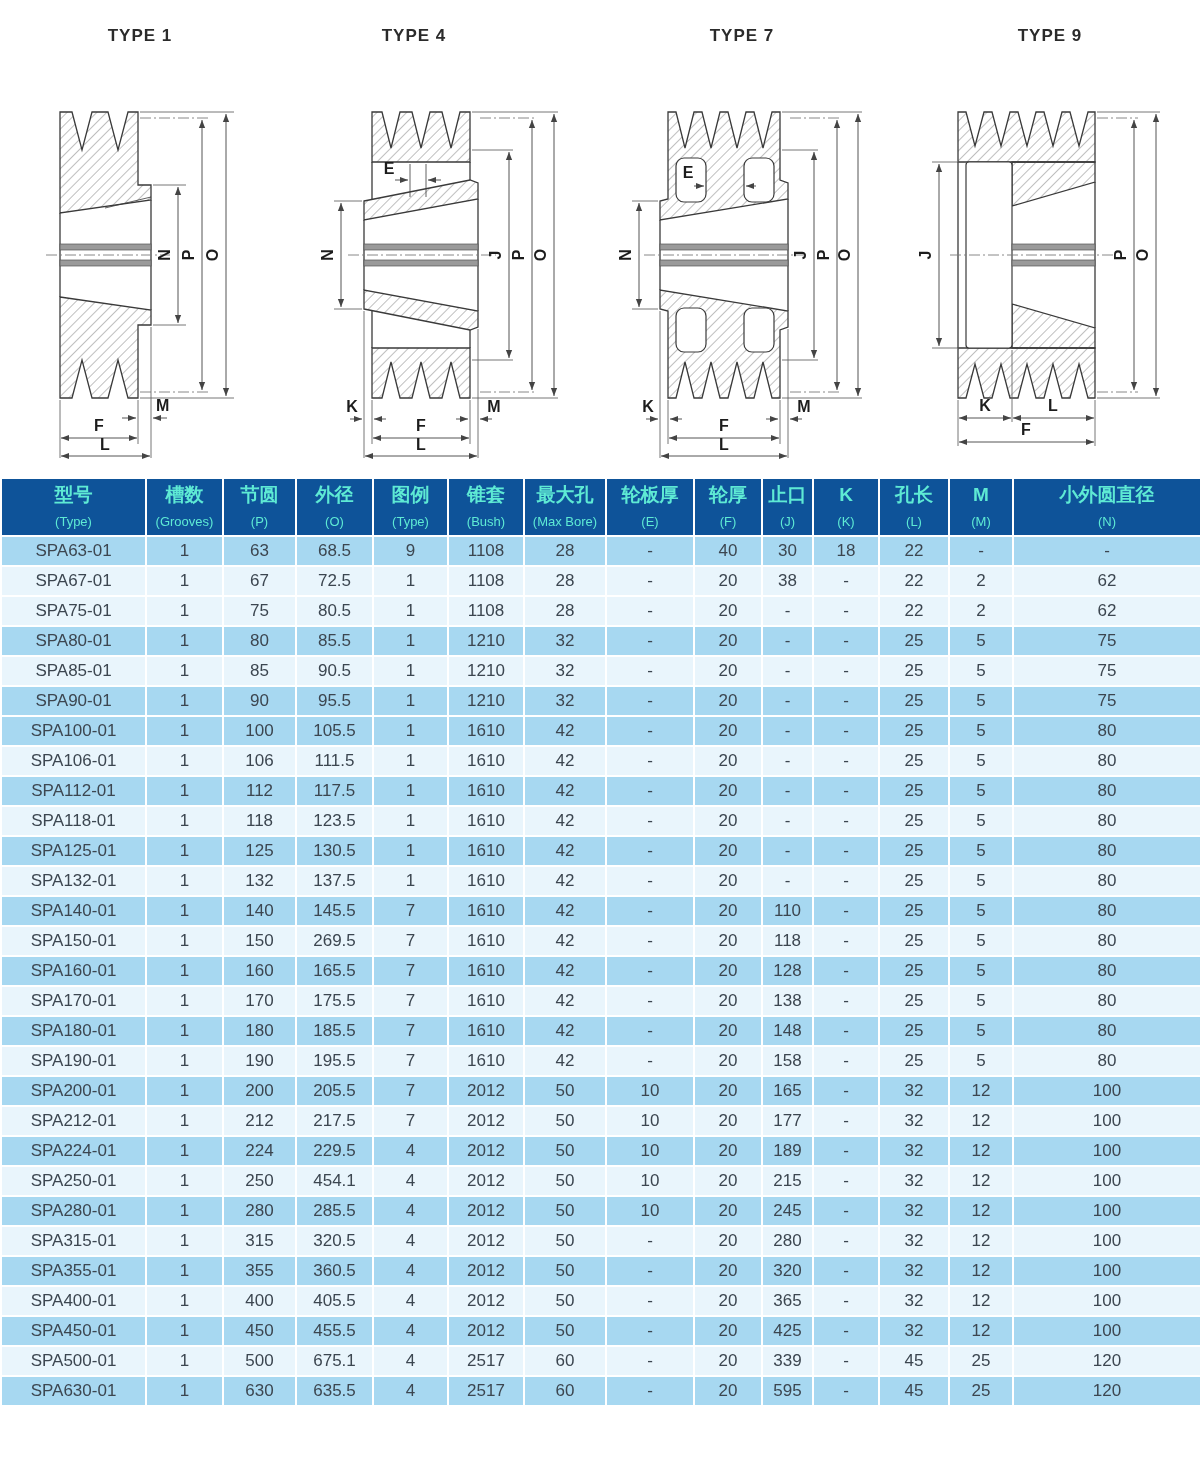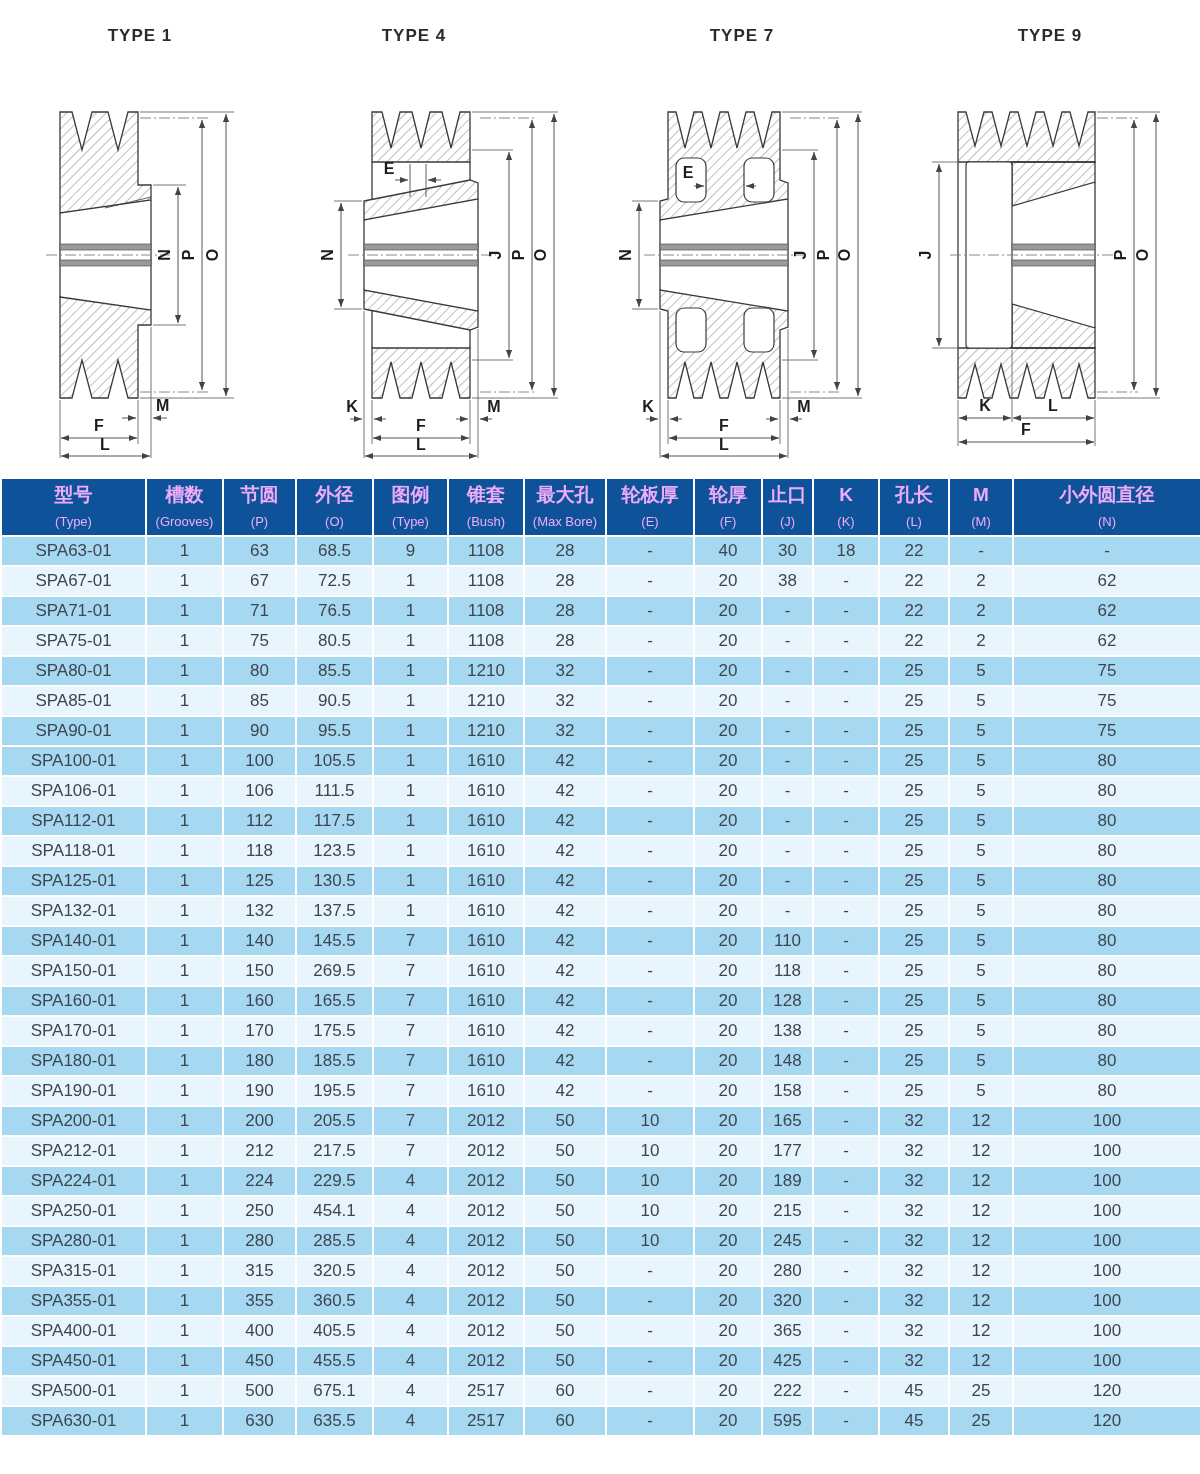--- a/index.html
+++ b/index.html
@@ -19,21 +19,21 @@
   .edge{stroke:#3a3a3a;stroke-width:1.3;fill:none;}
   .thin{stroke:#3a3a3a;stroke-width:0.8;fill:none;}
   .bore{fill:#9a9a9a;stroke:#555;stroke-width:0.7;}
   .cl{stroke:#7c7c7c;stroke-width:0.9;fill:none;stroke-dasharray:11 3 2 3;}
   .ext{stroke:#666;stroke-width:0.9;fill:none;}
   .dim{stroke:#555;stroke-width:1;fill:none;}
   .dimlabel{font-family:"Liberation Sans",sans-serif;font-size:16px;font-weight:bold;fill:#1c1c1c;}
 
   
   table.spec{width:1200px;border-collapse:collapse;table-layout:fixed;background:#fff;}
-  table.spec th{background:var(--header-bg,#0e5399);color:#f0abfc;border:2px solid #fff;
+  table.spec th{background:var(--header-bg,#0e5399);color:#5eead4;border:2px solid #fff;
     height:48px;padding:4px 1px;vertical-align:middle;text-align:center;}
   table.spec th .zh{font-size:19px;font-weight:bold;line-height:1.2;}
   table.spec th .en{font-size:13px;font-weight:normal;line-height:1.15;margin-top:9px;}
   table.spec td{border:2px solid #fff;text-align:center;font-size:17px;
     color:var(--cell-text,#3c4650);height:28px;line-height:28px;padding:0 2px;
     overflow:hidden;white-space:nowrap;}
   tr.odd td{background:var(--row-odd,#a7d8f1);}
   tr.even td{background:var(--row-even,#e9f5fc);}
 </style>
 </head>
@@ -385,36 +385,20 @@
           <td>1108</td>
           <td>28</td>
           <td>-</td>
           <td>20</td>
           <td>38</td>
           <td>-</td>
           <td>22</td>
           <td>2</td>
           <td>62</td>
         </tr>
-        <tr class="odd">
-          <td>SPA71-01</td>
-          <td>1</td>
-          <td>71</td>
-          <td>76.5</td>
-          <td>1</td>
-          <td>1108</td>
-          <td>28</td>
-          <td>-</td>
-          <td>20</td>
-          <td>-</td>
-          <td>-</td>
-          <td>22</td>
-          <td>2</td>
-          <td>62</td>
-        </tr>
         <tr class="even">
           <td>SPA75-01</td>
           <td>1</td>
           <td>75</td>
           <td>80.5</td>
           <td>1</td>
           <td>1108</td>
           <td>28</td>
           <td>-</td>
           <td>20</td>
@@ -811,21 +795,21 @@
         <tr class="even">
           <td>SPA500-01</td>
           <td>1</td>
           <td>500</td>
           <td>675.1</td>
           <td>4</td>
           <td>2517</td>
           <td>60</td>
           <td>-</td>
           <td>20</td>
-          <td>222</td>
+          <td>339</td>
           <td>-</td>
           <td>45</td>
           <td>25</td>
           <td>120</td>
         </tr>
         <tr class="odd">
           <td>SPA630-01</td>
           <td>1</td>
           <td>630</td>
           <td>635.5</td>

